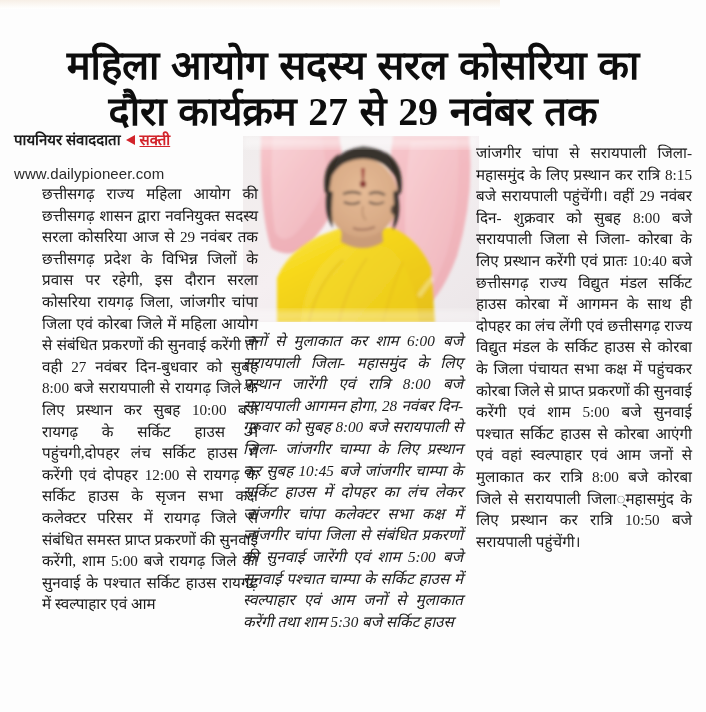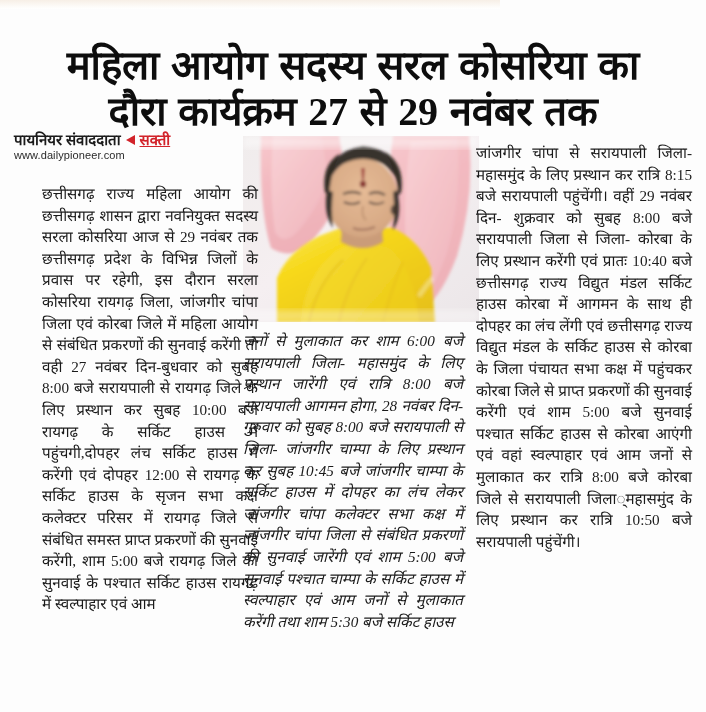--- a/index.html
+++ b/index.html
@@ -78,23 +78,23 @@
     border-bottom: 5.5px solid transparent;
     border-right: 9px solid #d2232a;
     flex: 0 0 auto;
   }
   .byline-place {
     color: #d2232a;
     font-weight: bold;
     text-decoration: underline;
   }
   .byline-url {
-    margin-top: 0;
+    margin-top: 16px;
     font-family: "Liberation Sans", "DejaVu Sans", sans-serif;
-    font-size: 11px;
+    font-size: 15px;
     color: #2a2a2a;
     letter-spacing: 0.1px;
   }
 
   
   .photo {
     position: absolute;
     top: 136px;
     left: 243px;
     width: 236px;

